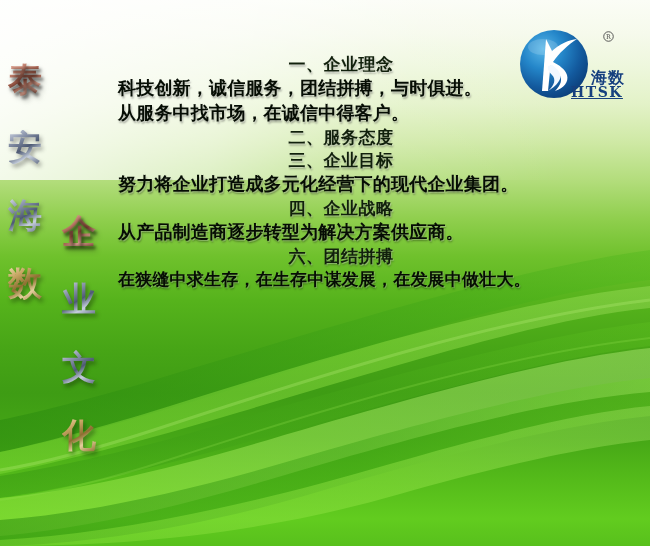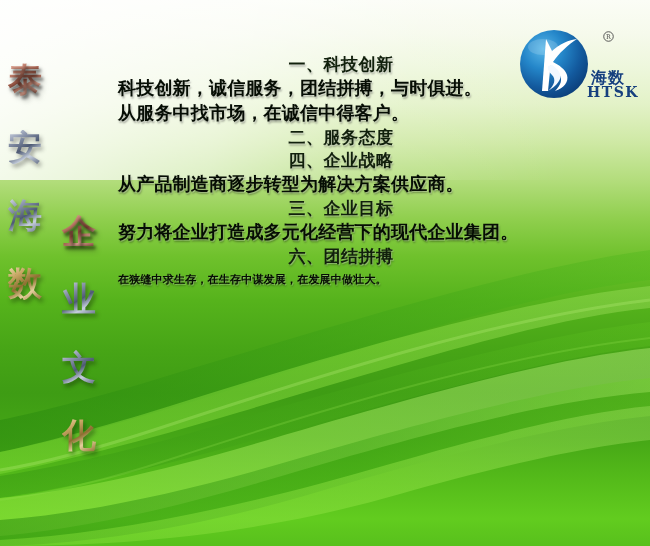--- a/index.html
+++ b/index.html
@@ -34,22 +34,22 @@
   }
   .swoosh-layer{position:absolute;left:0;top:0;width:650px;height:546px;pointer-events:none;}
 
   
   .logo-wrap{position:absolute;left:519px;top:29px;width:122px;height:76px;}
   .logo-sphere{position:absolute;left:0;top:0;width:70px;height:70px;}
   .logo-reg{position:absolute;left:84px;top:2px;width:11px;height:11px;}
   .logo-cn{position:absolute;left:72px;top:39px;font-size:16px;color:#16407e;letter-spacing:1px;
            font-family:"DejaVu Sans","Liberation Sans",sans-serif;font-weight:700;
            text-shadow:0 1px 0 rgba(255,255,255,.5);}
-  .logo-en{position:absolute;left:68px;top:55px;font-size:14px;color:#16407e;letter-spacing:1.5px;
-           font-family:"DejaVu Serif","Liberation Serif",serif;font-weight:700;}
+  .logo-en{position:absolute;left:52px;top:55px;font-size:14px;color:#16407e;letter-spacing:1.5px;
+           font-family:"DejaVu Serif","Liberation Serif",serif;font-weight:700;text-decoration:underline;}
 
   
   .vcol{position:absolute;display:flex;flex-direction:column;align-items:center;}
   .vcol .vch{
     font-size:34px;font-weight:700;line-height:1;
     font-family:"DejaVu Sans","Liberation Sans",sans-serif;
   }
   #vcol-1{left:8px;top:62px;}
   #vcol-1 .vch{margin-bottom:34px;}
   #vcol-2{left:62px;top:214px;}
@@ -181,40 +181,40 @@
   <div class="vcol" id="vcol-2">
     <span class="vch m-red">企</span>
     <span class="vch m-steel">业</span>
     <span class="vch m-steel">文</span>
     <span class="vch m-gold">化</span>
   </div>
 
   <div class="content">
 
     <div class="sec">
-      <div class="sec-head">一、科技创新</div>
+      <div class="sec-head">一、企业理念</div>
       <div class="sec-line">科技创新，诚信服务，团结拼搏，与时俱进。</div>
       <div class="sec-line">从服务中找市场，在诚信中得客户。</div>
     </div>
 
     <div class="sec">
       <div class="sec-head">二、服务态度</div>
     </div>
 
     <div class="sec">
+      <div class="sec-head">三、企业目标</div>
+      <div class="sec-line">努力将企业打造成多元化经营下的现代企业集团。</div>
+    </div>
+
+    <div class="sec">
       <div class="sec-head">四、企业战略</div>
       <div class="sec-line">从产品制造商逐步转型为解决方案供应商。</div>
     </div>
 
-    <div class="sec">
-      <div class="sec-head">三、企业目标</div>
-      <div class="sec-line">努力将企业打造成多元化经营下的现代企业集团。</div>
-    </div>
-
 
     <div class="sec">
       <div class="sec-head">六、团结拼搏</div>
-      <div class="sec-line" style="font-size:11px;">在狭缝中求生存，在生存中谋发展，在发展中做壮大。</div>
+      <div class="sec-line" style="font-size:17px;">在狭缝中求生存，在生存中谋发展，在发展中做壮大。</div>
     </div>
 
   </div>
 
 </div>
 
 </body></html>

